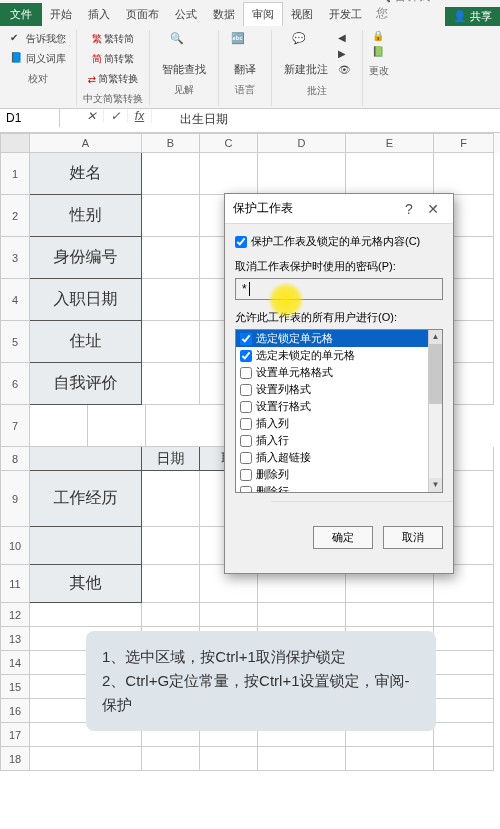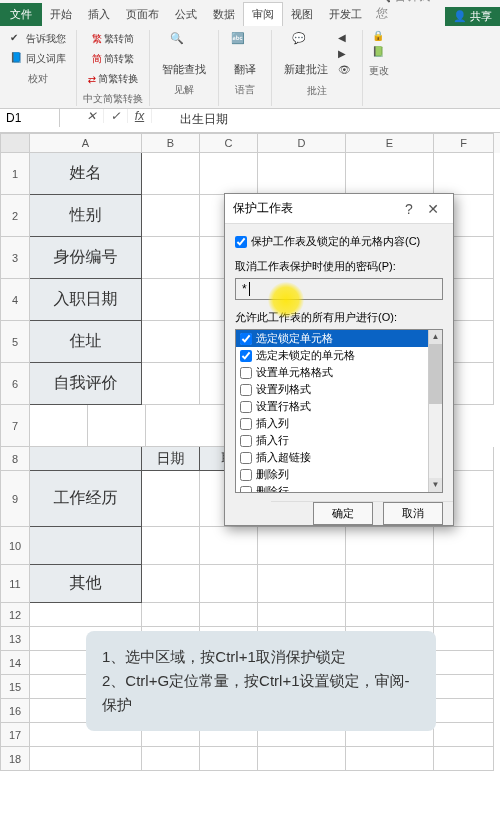--- a/index.html
+++ b/index.html
@@ -54,21 +54,21 @@
 .dialog-body { padding: 10px 10px 8px; }
 .d-check { display: flex; align-items: center; gap: 4px; margin-bottom: 10px; }
 .d-label { margin-bottom: 4px; display: block; }
 .d-input { width: 100%; border: 1px solid #888; padding: 3px 6px; font-size: 12px; position: relative; }
 .perm-list { border: 1px solid #888; background: #fff; height: 164px; overflow-y: auto; margin-top: 4px; position: relative; }
 .perm-item { display: flex; align-items: center; gap: 4px; padding: 1px 4px; font-size: 11px; }
 .perm-item.sel { background: #0a63c4; color: #fff; }
 .perm-scroll { position: absolute; right: 0; top: 0; bottom: 0; width: 14px; background: #f0f0f0; border-left: 1px solid #ccc; }
 .perm-scroll .arr { height: 14px; text-align: center; font-size: 8px; line-height: 14px; color: #555; background: #e4e4e4; }
 .perm-scroll .thumb { background: #c8c8c8; height: 60px; margin-top: 0; }
-.dialog-footer { display: flex; justify-content: flex-end; gap: 10px; padding: 0 10px; border-top: 1px solid #ddd; margin-left: 46px; }
+.dialog-footer { display: flex; justify-content: flex-end; gap: 10px; padding: 24px 10px; border-top: 1px solid #ddd; margin-left: 46px; }
 .dbtn { padding: 3px 18px; border: 1px solid #888; background: #f8f8f8; font-size: 11px; cursor: pointer; }
 
 .cursor-hl { position: absolute; width: 36px; height: 36px; background: radial-gradient(circle, rgba(255,230,0,0.9) 0%, rgba(255,230,0,0.7) 50%, rgba(255,230,0,0) 72%); border-radius: 50%; pointer-events: none; left: 268px; top: 282px; }
 
 input[type=checkbox] { width: 12px; height: 12px; }
 </style>
 </head>
 <body>
 
 <div class="ribbon-tabs">

